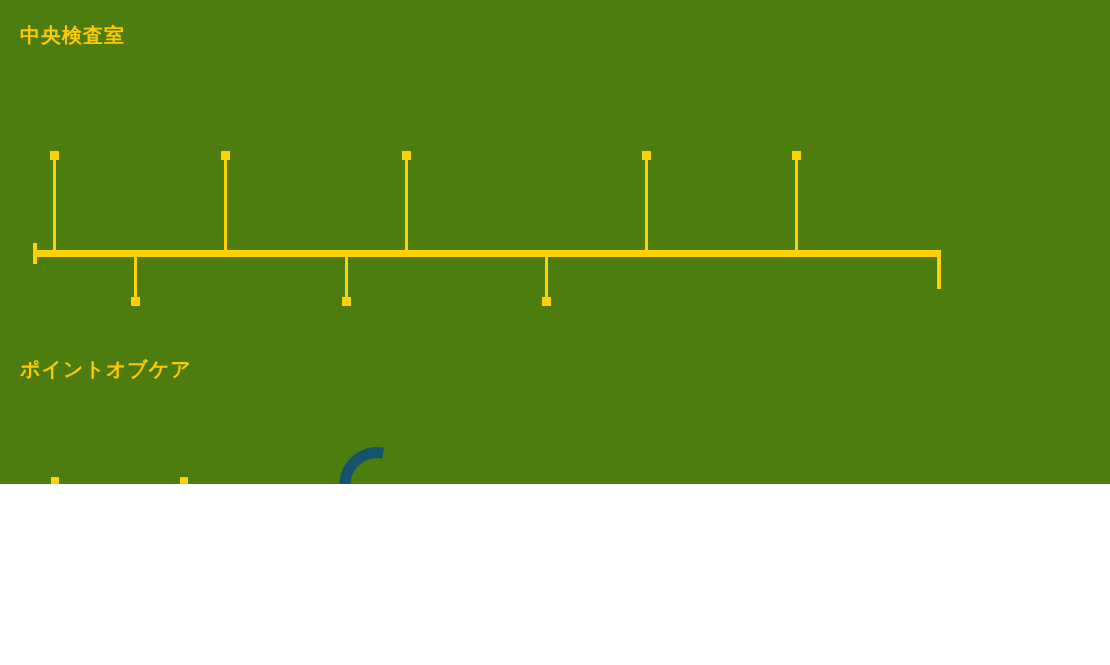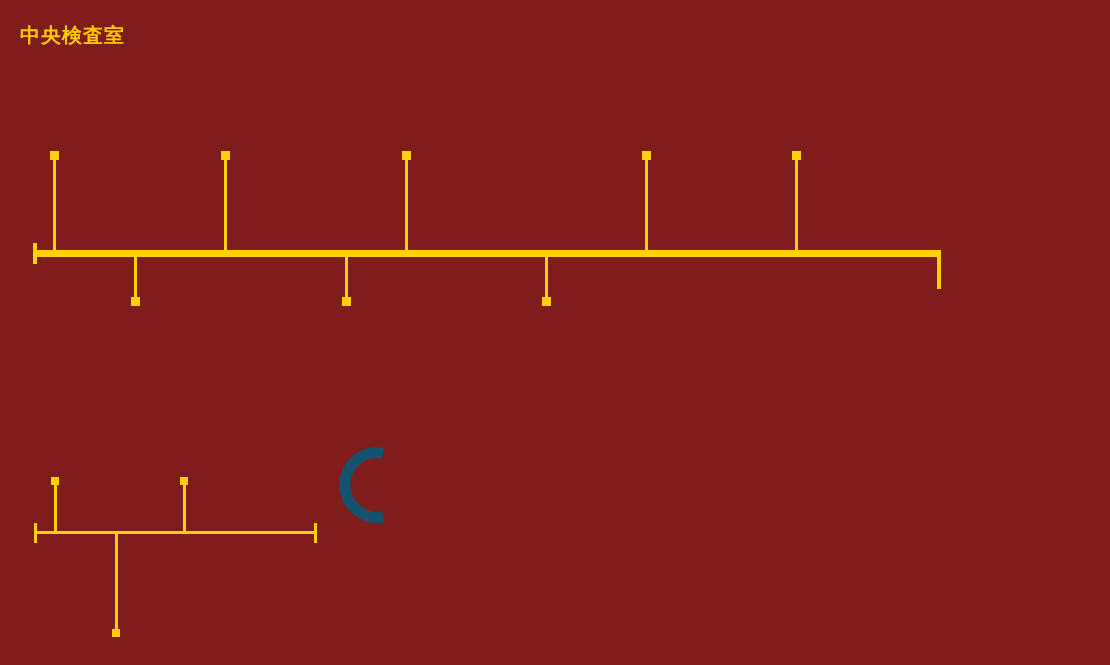--- a/index.html
+++ b/index.html
@@ -1,22 +1,22 @@
 <!DOCTYPE html>
 <html><head>
 <meta charset="utf-8">
 <style>
   * { margin: 0; padding: 0; box-sizing: border-box; }
   html, body { background: #ffffff; }
   body { font-family: "Liberation Sans", sans-serif; }
   .slide {
     position: relative;
     width: 1110px;
-    height: 665px;
-    background: #7f1d1d;
+    height: 484px;
+    background: #4d7c0f;
     overflow: hidden;
   }
   .section-title {
     position: absolute;
     left: 20px;
     font-size: 20px;
     font-weight: bold;
     line-height: 1;
     white-space: nowrap;
     letter-spacing: 1px;
@@ -26,20 +26,21 @@
   .shape { position: absolute; }
   .arc-svg { position: absolute; left: 0; top: 0; }
 </style>
 </head>
 <body>
 
 <div class="slide">
 
   <div class="section-title" id="title-central-lab" style="color: rgb(255, 200, 0);">中央検査室</div>
 
+  <div class="section-title" id="title-poc" style="color: rgb(255, 200, 0);">ポイントオブケア</div>
 
   <div id="diagram-root">
       <div class="shape" style="left: 33px; top: 250px; width: 908px; height: 7px; background: rgb(255, 209, 4);"></div>
       <div class="shape" style="left: 33px; top: 243px; width: 4px; height: 21px; background: rgb(255, 209, 4);"></div>
       <div class="shape" style="left: 937px; top: 250px; width: 4px; height: 39px; background: rgb(255, 209, 4);"></div>
       <div class="shape" style="left: 49.5px; top: 151px; width: 9px; height: 9px; background: rgb(255, 209, 4);"></div>
       <div class="shape" style="left: 52.5px; top: 160px; width: 3px; height: 90px; background: rgb(255, 209, 4);"></div>
       <div class="shape" style="left: 220.5px; top: 151px; width: 9px; height: 9px; background: rgb(255, 209, 4);"></div>
       <div class="shape" style="left: 223.5px; top: 160px; width: 3px; height: 90px; background: rgb(255, 209, 4);"></div>
       <div class="shape" style="left: 401.5px; top: 151px; width: 9px; height: 9px; background: rgb(255, 209, 4);"></div>

